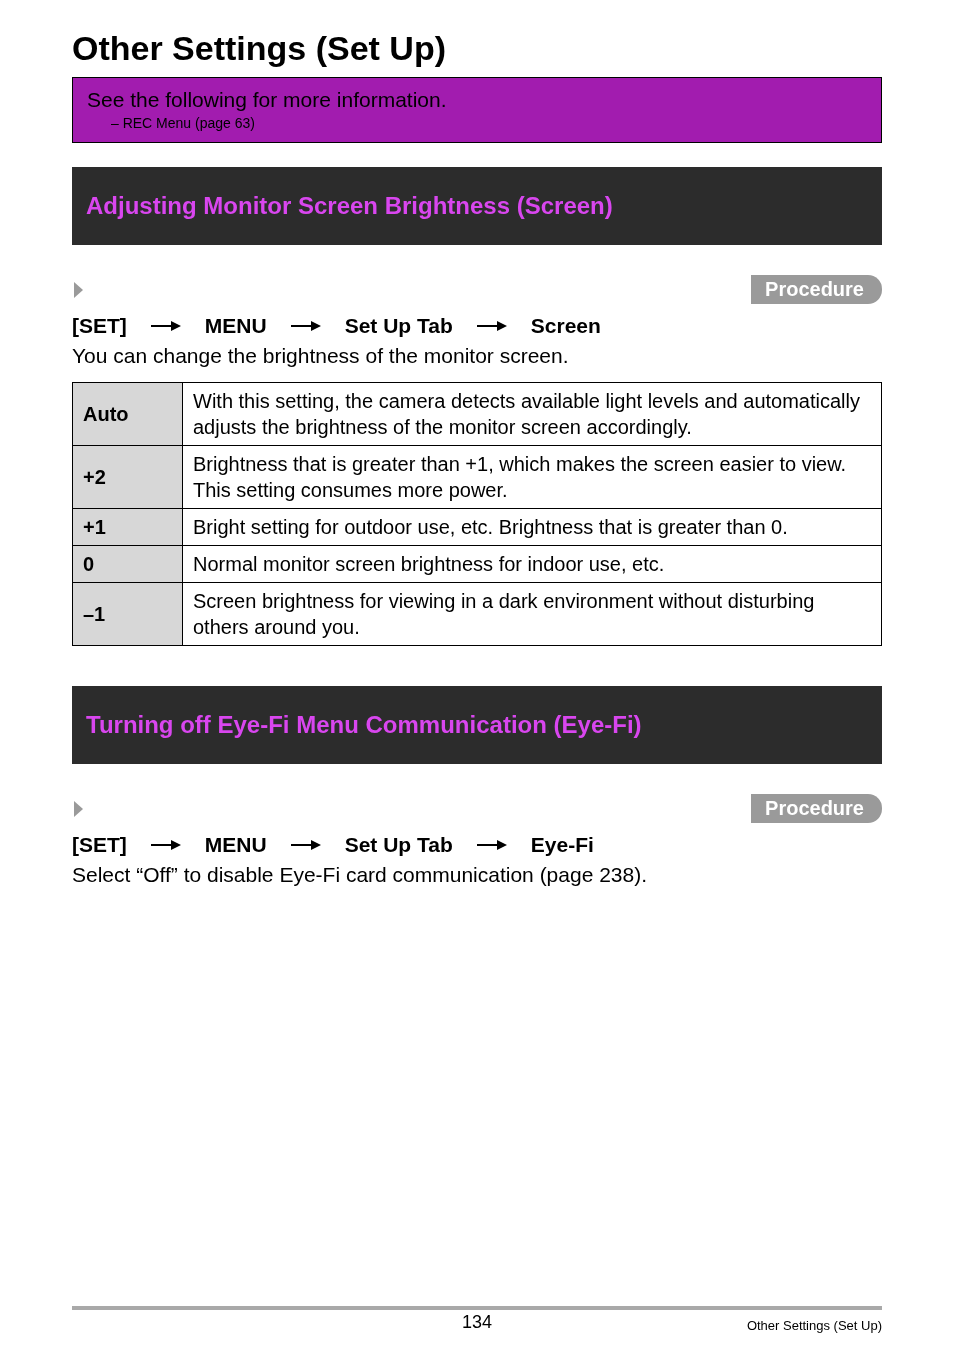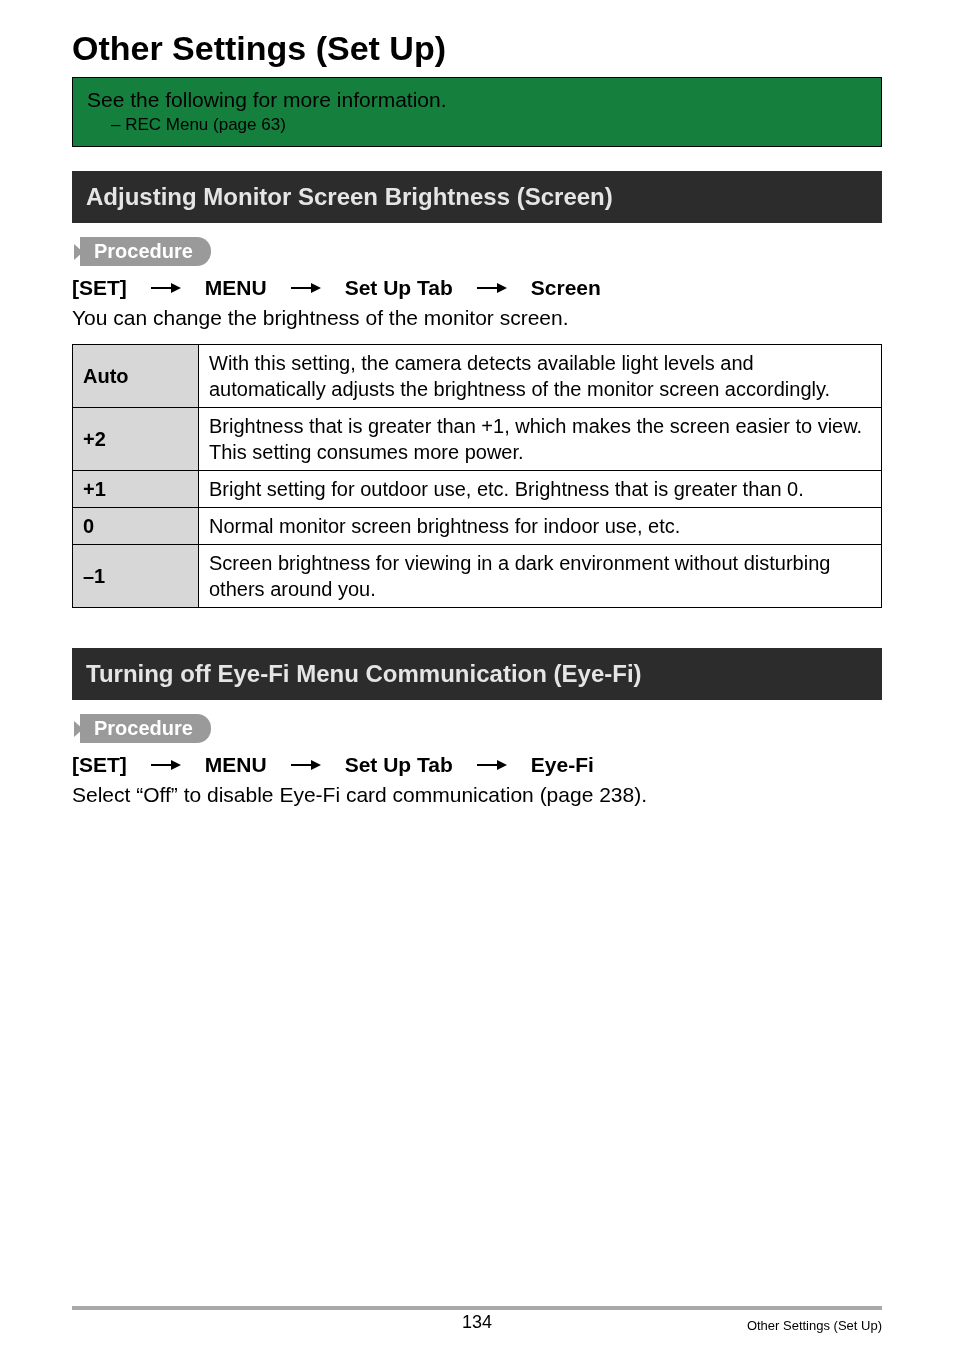--- a/index.html
+++ b/index.html
@@ -26,43 +26,44 @@
     }
     .intro-text {
       font-size: 21px;
       line-height: 1.3;
       margin-bottom: 14px;
     }
     .info-box {
       border: 1px solid #000;
       padding: 8px 14px 10px 14px;
       margin-bottom: 24px;
-      background: #15803d;
+      background: #a21caf;
     }
     .info-box-title {
       font-size: 21px;
       line-height: 1.35;
     }
     .info-box-item {
-      font-size: 17px;
+      font-size: 14px;
       line-height: 1.3;
       padding-left: 24px;
     }
     .section-bar {
       background: #2c2c2c;
-      color: #e5e5e5;
+      color: #d946ef;
       font-size: 24px;
       font-weight: bold;
-      padding: 12px 14px;
-      margin-bottom: 14px;
+      padding: 25px 14px;
+      margin-bottom: 30px;
     }
     .procedure-row {
       display: flex;
       align-items: center;
       margin-bottom: 10px;
+      justify-content: space-between;
     }
     .procedure-caret {
       width: 0;
       height: 0;
       border-top: 8px solid transparent;
       border-bottom: 8px solid transparent;
       border-left: 9px solid #9a9a9a;
       margin-left: 2px;
       margin-right: -3px;
     }
@@ -103,21 +104,21 @@
     .data-table td {
       border: 1px solid #000;
       padding: 5px 10px;
       font-size: 20px;
       line-height: 1.3;
       vertical-align: middle;
     }
     .data-table td.key-cell {
       background: #d7d7d7;
       font-weight: bold;
-      width: 126px;
+      width: 110px;
     }
     .footer {
       position: absolute;
       bottom: 24px;
       left: 0;
       width: 100%;
       padding: 0 72px;
     }
     .footer-line {
       height: 4px;

